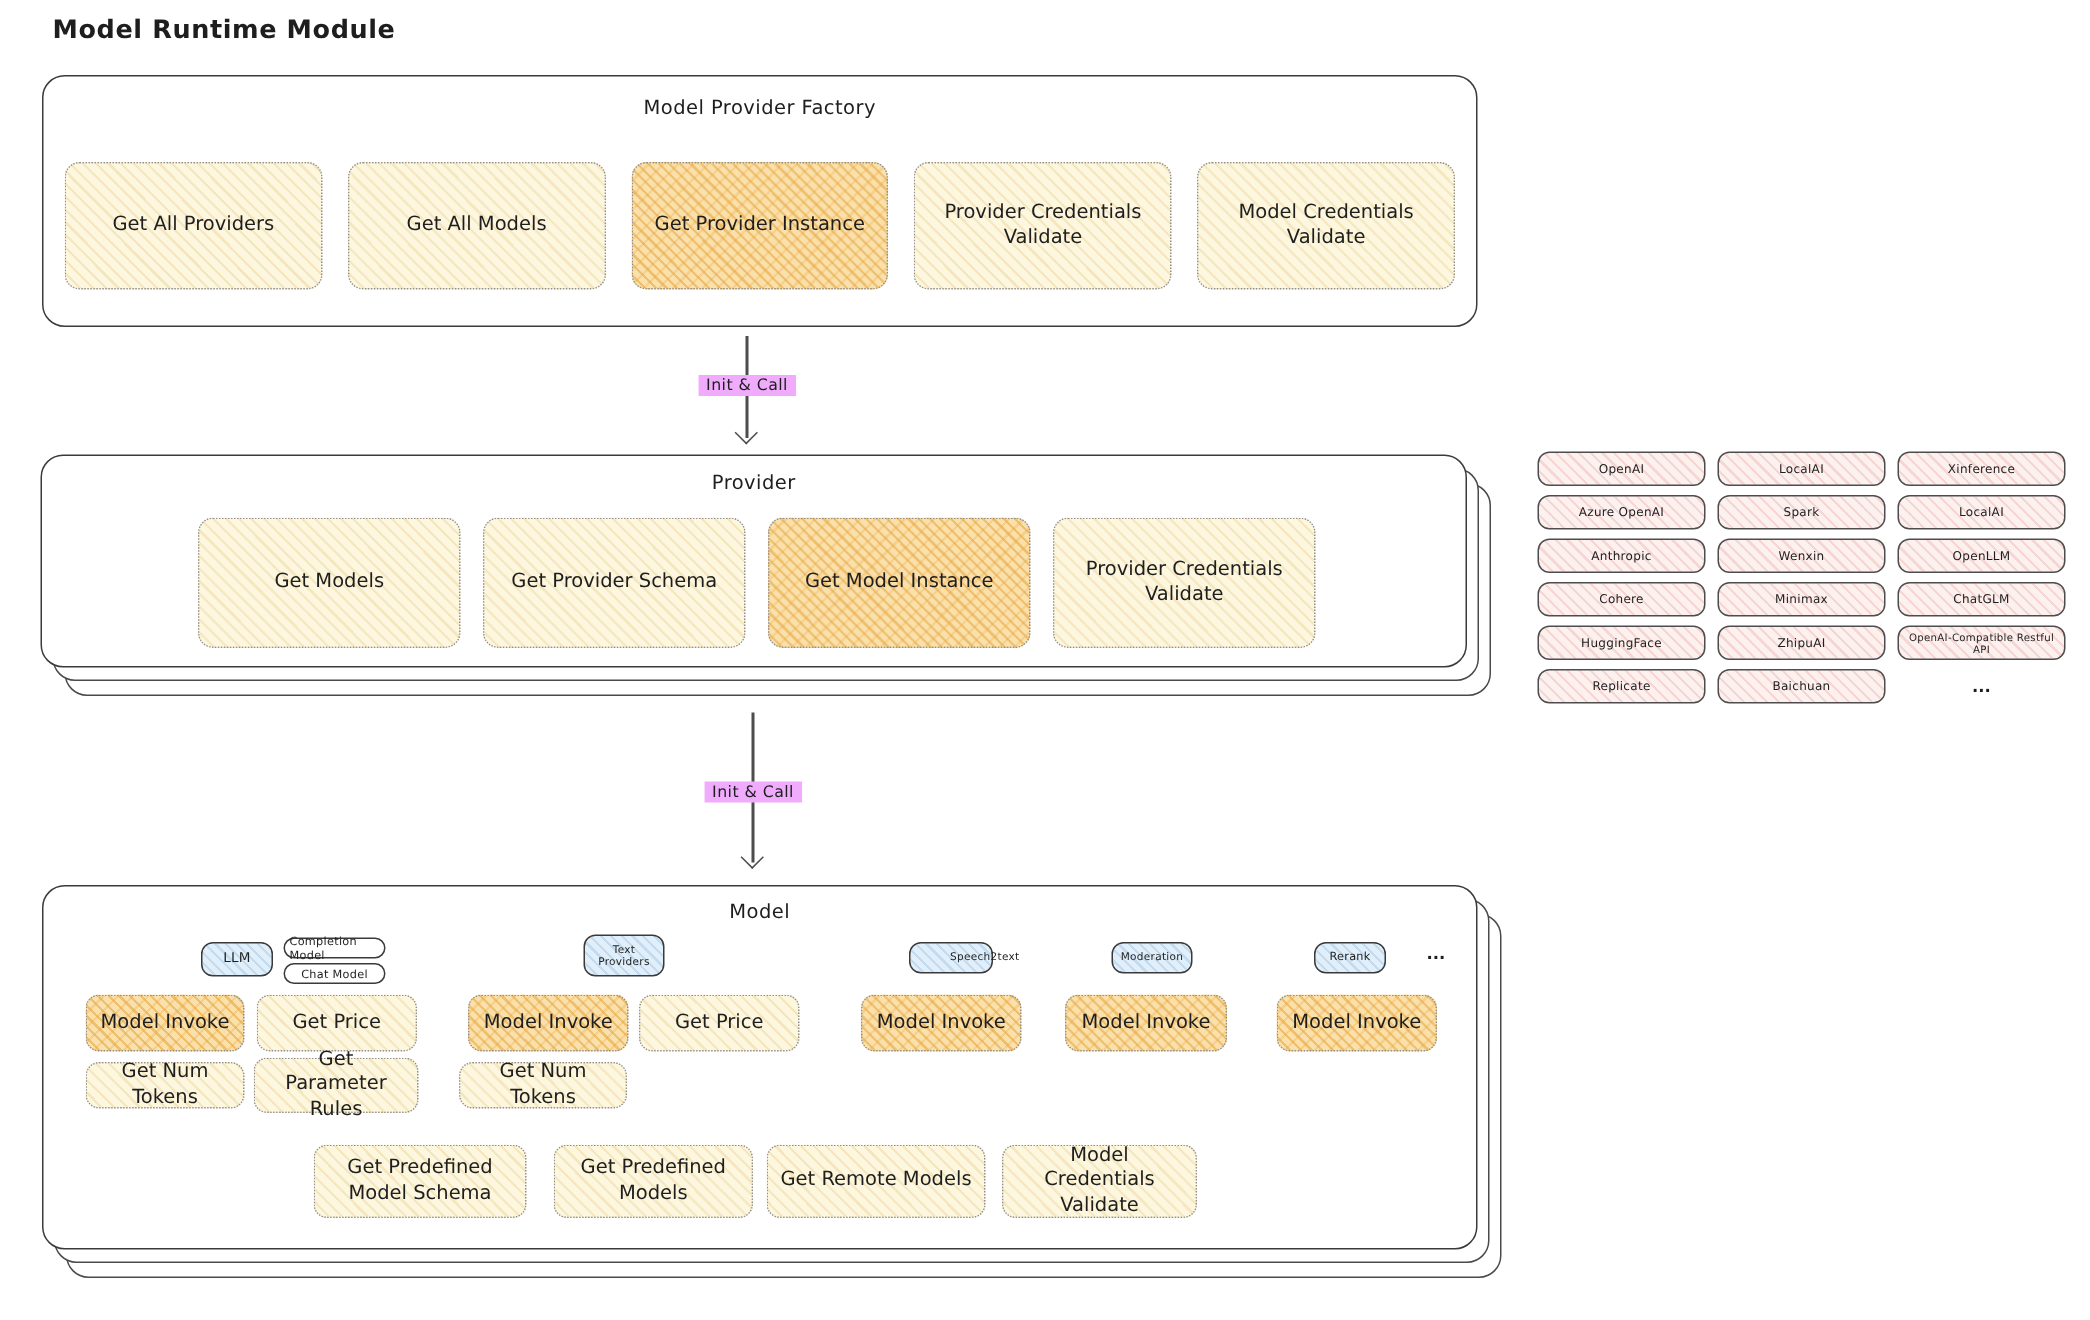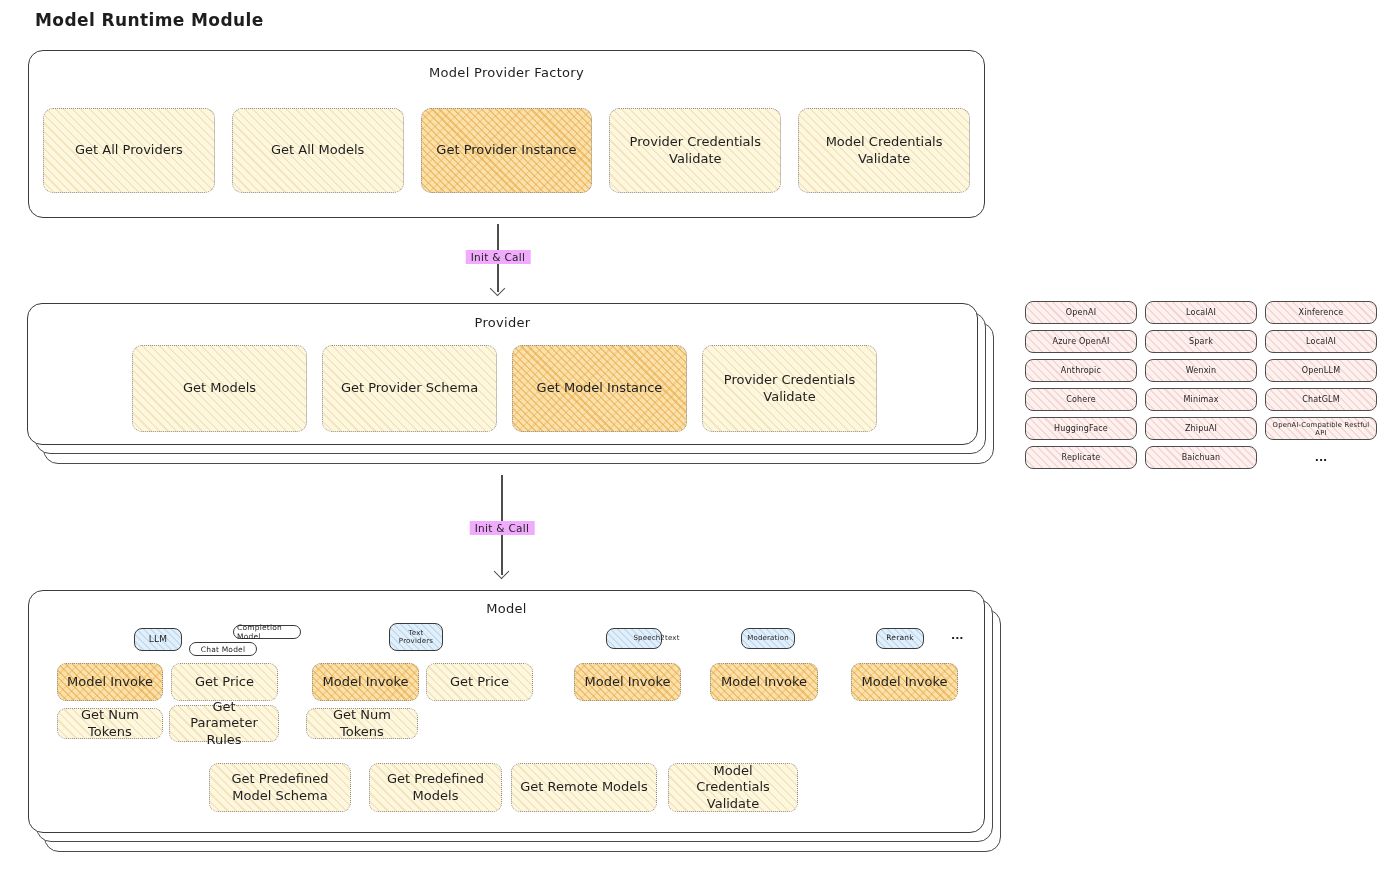--- a/index.html
+++ b/index.html
@@ -178,21 +178,21 @@
 <div class="arrow-line" style="left:501px; top:475px; height:100px;"></div>
 <div class="arrow-head" style="left:496px; top:566px;"></div>
 <div class="arrow-label" style="left:502px; top:521px;">Init &amp; Call</div>
 
 <div class="stack-layer" style="left:44px; top:609px; width:957px; height:243px;"></div>
 <div class="stack-layer" style="left:36px; top:599px; width:957px; height:243px;"></div>
 <div class="sketch-box" style="left:28px; top:590px; width:957px; height:243px;">
   <div class="box-title" style="top:10px;">Model</div>
 
   <div class="tag-blue" style="left:105px; top:37px; width:48px; height:23px; font-size:9px;">LLM</div>
-  <div class="tag-white" style="left:160px; top:34px; width:68px; height:14px;margin-left:44px;">Completion Model</div>
+  <div class="tag-white" style="left:160px; top:34px; width:68px; height:14px;">Completion Model</div>
   <div class="tag-white" style="left:160px; top:51px; width:68px; height:14px;">Chat Model</div>
   <div class="tag-blue" style="left:360px; top:32px; width:54px; height:28px; font-size:7px;">Text Providers</div>
   <div class="tag-blue" style="left:577px; top:37px; width:56px; height:21px; font-size:7px;padding-left:48px;">Speech2text</div>
   <div class="tag-blue" style="left:712px; top:37px; width:54px; height:21px; font-size:7px;">Moderation</div>
   <div class="tag-blue" style="left:847px; top:37px; width:48px; height:21px;">Rerank</div>
   <div class="tags-ellipsis" style="left:922px; top:38px;">...</div>
 
   <div class="btn btn--hl model-btn" style="left:28px; top:72px; width:106px; height:38px;">Model Invoke</div>
   <div class="btn btn--light model-btn" style="left:142px; top:72px; width:107px; height:38px;">Get Price</div>
   <div class="btn btn--hl model-btn" style="left:283px; top:72px; width:107px; height:38px;">Model Invoke</div>

